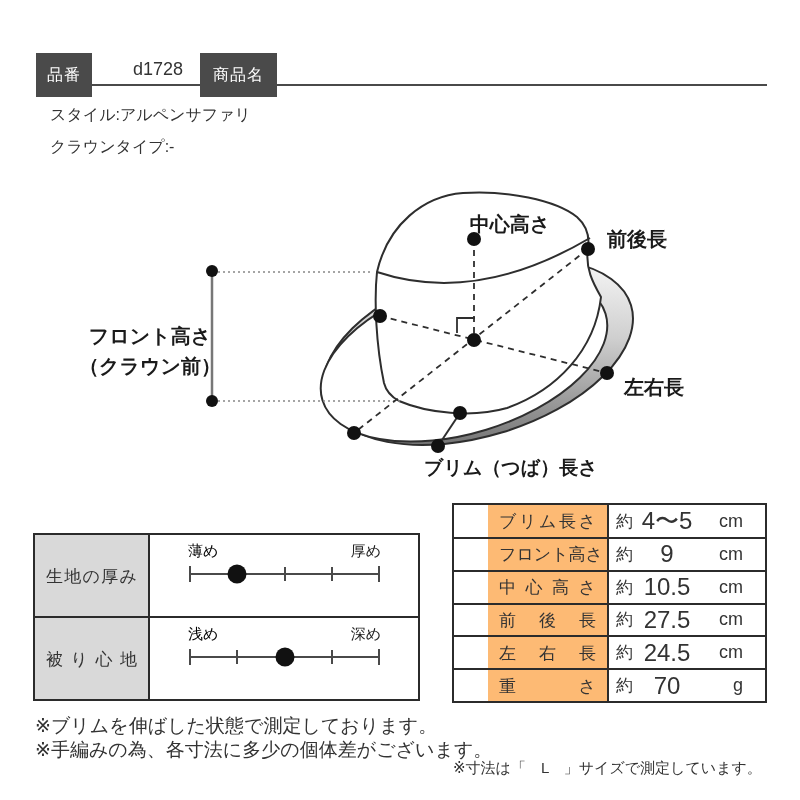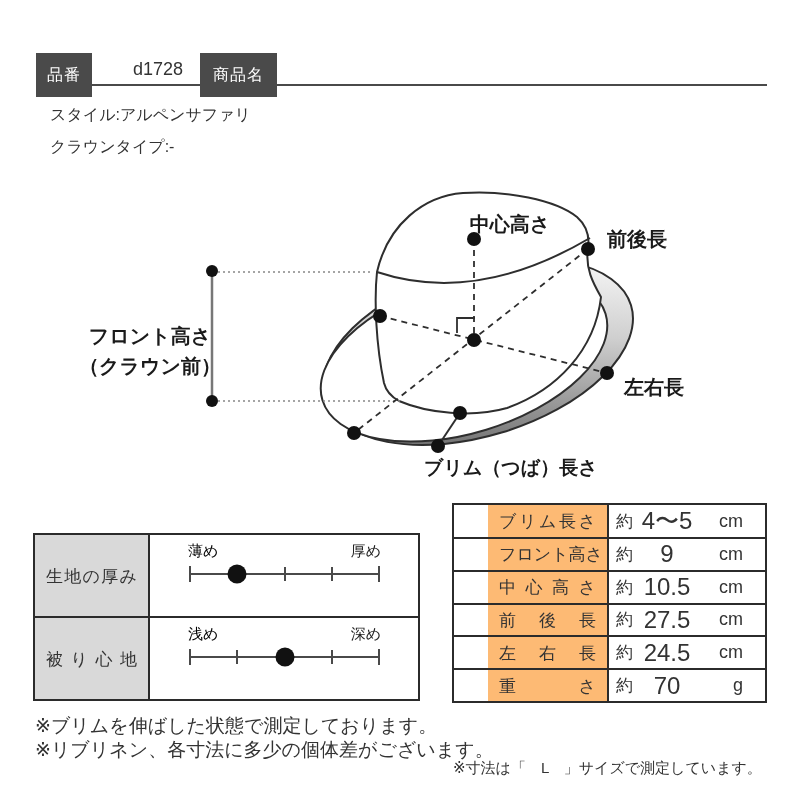--- a/index.html
+++ b/index.html
@@ -232,17 +232,17 @@
       <div class="s-val">
         <span class="s-approx">約</span>
         <span class="s-num">70</span>
         <span class="s-unit">g</span>
       </div>
     </div>
   </div>
 
   <div class="fn-left">
     <div>※ブリムを伸ばした状態で測定しております。</div>
-    <div>※リブリネン、各寸法に多少の個体差がございます。</div>
+    <div>※手編みの為、各寸法に多少の個体差がございます。</div>
   </div>
   <div class="fn-right">※寸法は「　L　」サイズで測定しています。</div>
 
 </div>
 
 </body></html>

